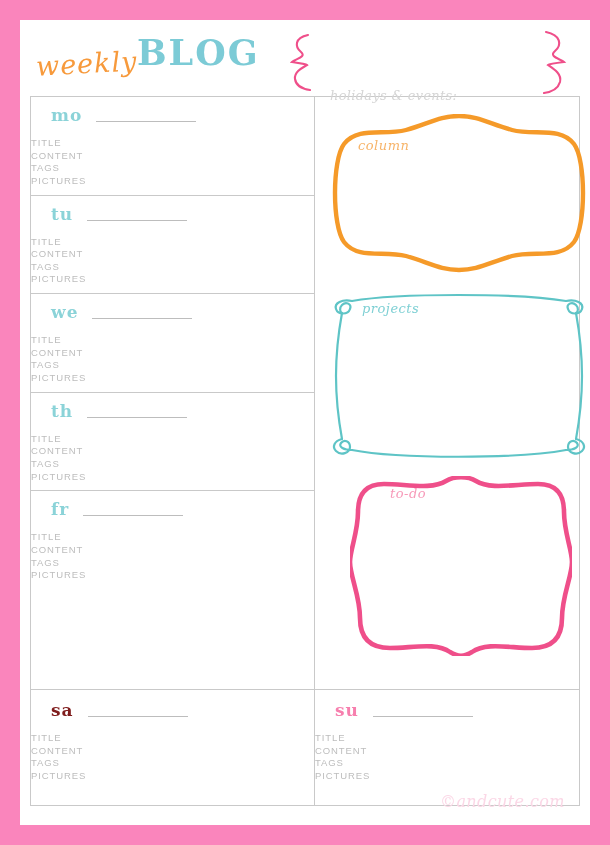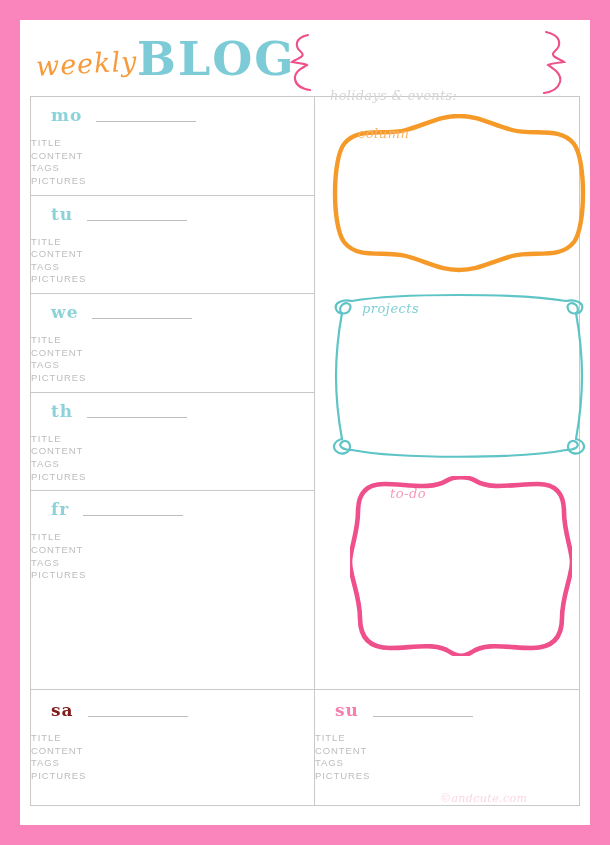--- a/index.html
+++ b/index.html
@@ -27,21 +27,21 @@
     font-size:27px;
     color:#f79a3c;
     letter-spacing:1px;
     transform:rotate(-3deg);
     white-space:nowrap;
   }
   .title-blog{
     position:absolute;left:117px;top:12px;
     font-family:"DejaVu Serif", serif;
     font-weight:bold;
-    font-size:46px;
+    font-size:35px;
     letter-spacing:2px;
     color:#7ccbd6;
     white-space:nowrap;
     background-image:repeating-linear-gradient(62deg,
         rgba(255,255,255,0.55) 0px, rgba(255,255,255,0.55) 1px,
         rgba(255,255,255,0) 1px, rgba(255,255,255,0) 4px);
     -webkit-background-clip:text;
     background-clip:text;
   }
   .squiggle{position:absolute;}
@@ -130,32 +130,32 @@
   .frame{position:absolute;}
   .frame-label{
     position:absolute;
     font-family:"DejaVu Serif", serif;
     font-style:italic;
     font-size:13px;
     letter-spacing:0.5px;
     white-space:nowrap;
   }
   .frame-column{left:8px;top:34px;}
-  .frame-column .frame-label{left:30px;top:12px;color:#f7b469;text-align:center;}
+  .frame-column .frame-label{left:30px;top:24px;color:#f7b469;text-align:center;}
   .frame-projects{left:8px;top:207px;}
   .frame-projects .frame-label{left:34px;top:14px;color:#7fd0d4;}
   .frame-todo{left:30px;top:396px;}
   .frame-todo .frame-label{left:40px;top:10px;color:#f79ab9;}
 
   
   .watermark{
     position:absolute;left:420px;top:772px;
     font-family:"DejaVu Serif", serif;
     font-style:italic;
-    font-size:11px;
+    font-size:16px;
     color:#fbd7e6;
     letter-spacing:0.4px;
     white-space:nowrap;
   }
 </style>
 </head>
 <body>
 
 <div class="page">
 

